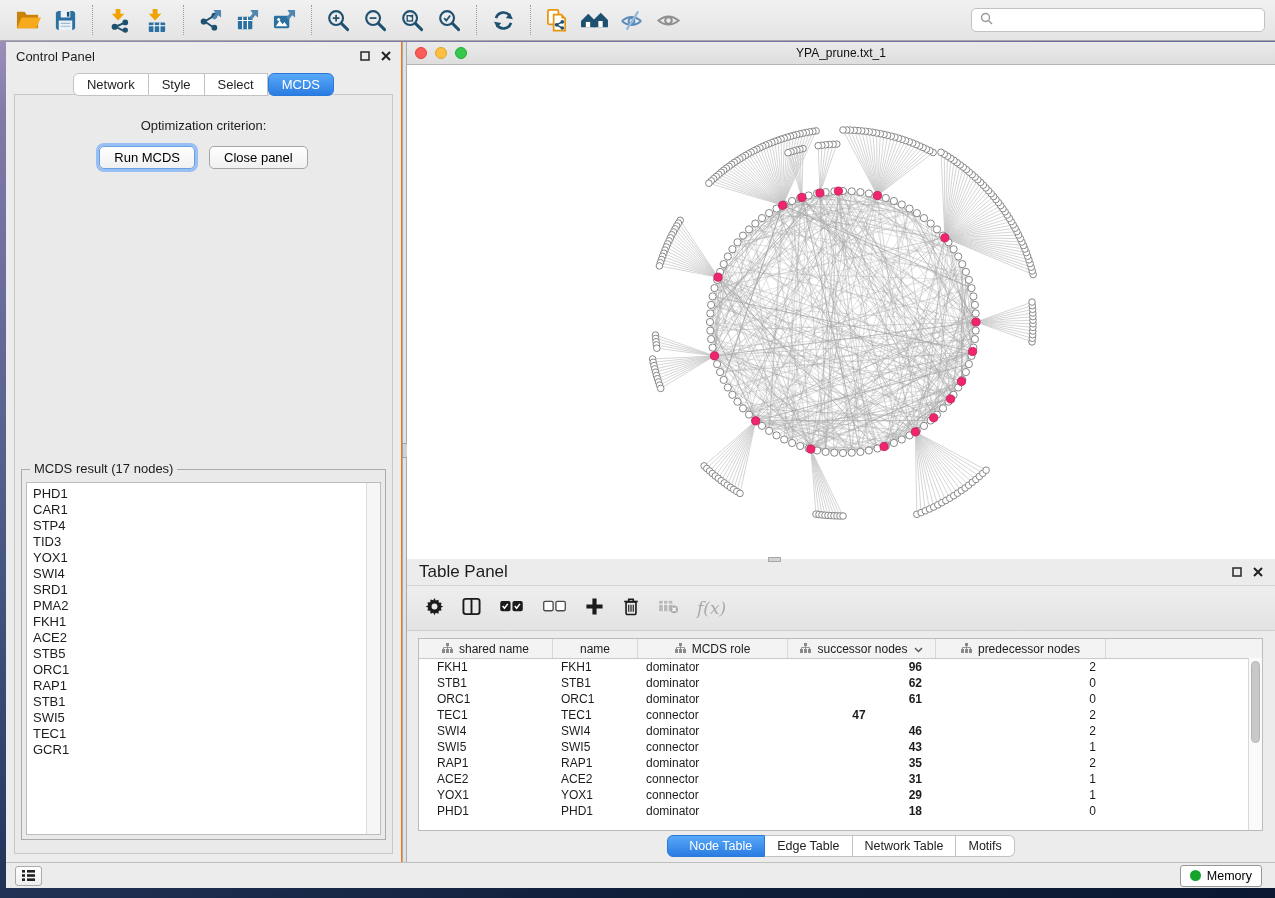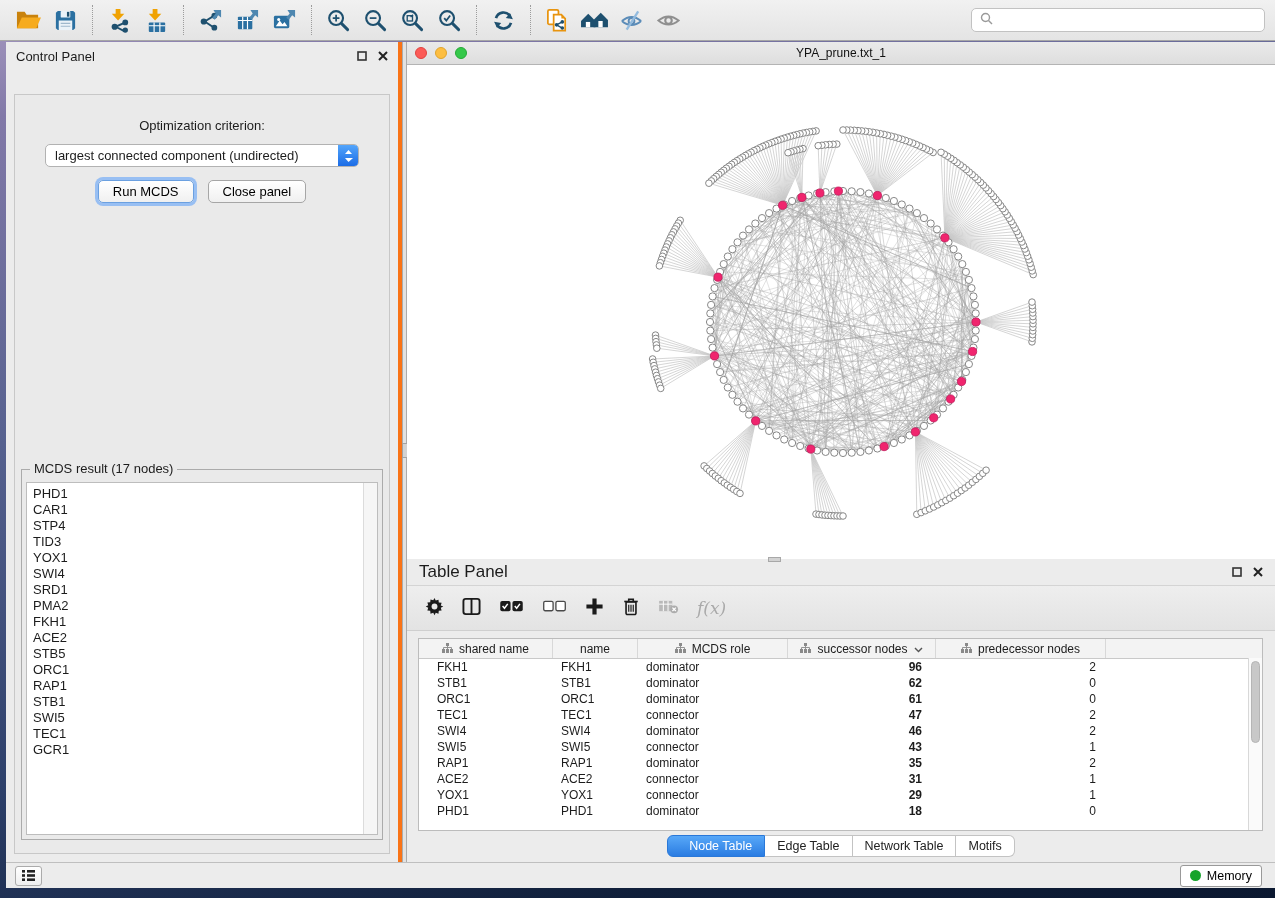--- a/index.html
+++ b/index.html
@@ -12,21 +12,21 @@
   .toolbar{position:absolute;left:0;top:0;width:1275px;height:41px;box-sizing:border-box;
     background:linear-gradient(#f1f1f1,#e4e4e4);border-bottom:1px solid #a6a6a6;
     display:flex;align-items:center;padding:0 10px;}
   .tb-btn{width:37px;height:32px;display:flex;align-items:center;justify-content:center;flex:0 0 auto;}
   .tb-sep{width:0;height:30px;border-left:1px dotted #9c9c9c;margin:0 8px;flex:0 0 auto;}
   .search-wrap{margin-left:auto;width:294px;height:24px;box-sizing:border-box;background:#fff;
     border:1px solid #c2c2c2;border-radius:5px;display:flex;align-items:center;gap:5px;padding:0 8px;}
   .search-wrap input{border:none;outline:none;flex:1;font-size:12px;font-family:"Liberation Sans",sans-serif;background:transparent;}
   
   .control-panel{position:absolute;left:6px;top:42px;width:396px;height:820px;background:#ececec;
-    border-right:4px solid #f97316;box-sizing:border-box;}
+    border-right:1px solid #f97316;box-sizing:border-box;}
   .cp-header{height:28px;display:flex;align-items:center;padding:0 10px;font-size:13px;}
   .win-icons{margin-left:auto;display:flex;gap:11px;align-items:center;}
   .cp-tabs{position:absolute;left:0;top:31px;width:100%;display:flex;justify-content:center;z-index:3;}
   .tab{height:21px;line-height:21px;padding:0 13px;background:#fff;border:1px solid #c3c3c3;border-left:none;
     font-size:13px;color:#222;}
   .tab.first{border-left:1px solid #c3c3c3;border-radius:6px 0 0 6px;}
   .tab.last{border-radius:0 6px 6px 0;}
   .tab.active{background:linear-gradient(#58a8f8,#2a7ce2);color:#fff;border:1px solid #2a78d8;border-radius:6px;}
   .cp-content{position:absolute;left:8px;right:8px;top:52px;bottom:8px;background:#eaeaea;border:1px solid #c8c8c8;}
   .opt-label{margin-top:23px;text-align:center;font-size:13px;}
@@ -251,31 +251,28 @@
     <span>Control Panel</span>
     <span class="win-icons">
       <span><svg width="10" height="10">
             <rect x="1" y="1" width="8" height="8" fill="none" stroke="#333" stroke-width="1.6"></rect>
           </svg></span>
       <span><svg width="10" height="10">
             <path d="M1 1l8 8M9 1l-8 8" stroke="#222" stroke-width="2"></path>
           </svg></span>
     </span>
   </div>
+  <div class="cp-tabs" id="cp-tabs">
+      <div class="tab first">Network</div>
+      <div class="tab">Style</div>
+      <div class="tab">Select</div>
+      <div class="tab last active">MCDS</div>
+    </div>
   <div class="cp-content">
     <div class="opt-label">Optimization criterion:</div>
-    <div class="combo">
-      <span>largest connected component (undirected)</span>
-      <span class="combo-stepper">
-        <svg width="9" height="14">
-            <path d="M4.5 1L8 5H1z" fill="#fff"></path>
-            <path d="M4.5 13L1 9h8z" fill="#fff"></path>
-          </svg>
-      </span>
-    </div>
     <div class="btn-row">
       <button class="btn focused">Run MCDS</button>
       <button class="btn">Close panel</button>
     </div>
     <div class="fieldset">
       <span class="legend">MCDS result (17 nodes)</span>
       <div class="mcds-listbox">
         <div class="mcds-items" id="mcds-list">
             <div>PHD1</div>
             <div>CAR1</div>
@@ -1408,21 +1405,21 @@
           <div class="td c0" style="width: 134px;">ORC1</div>
           <div class="td" style="width: 85px;">ORC1</div>
           <div class="td" style="width: 150px;">dominator</div>
           <div class="td num" style="width: 148px;">61</div>
           <div class="td num4" style="width: 170px;">0</div>
         </div>
         <div class="tr">
           <div class="td c0" style="width: 134px;">TEC1</div>
           <div class="td" style="width: 85px;">TEC1</div>
           <div class="td" style="width: 150px;">connector</div>
-          <div class="td num" style="width: 148px;">47</div>
+          <div class="td num" style="width: 148px; text-align: center;">47</div>
           <div class="td num4" style="width: 170px;">2</div>
         </div>
         <div class="tr">
           <div class="td c0" style="width: 134px;">SWI4</div>
           <div class="td" style="width: 85px;">SWI4</div>
           <div class="td" style="width: 150px;">dominator</div>
           <div class="td num" style="width: 148px;">46</div>
           <div class="td num4" style="width: 170px;">2</div>
         </div>
         <div class="tr">

